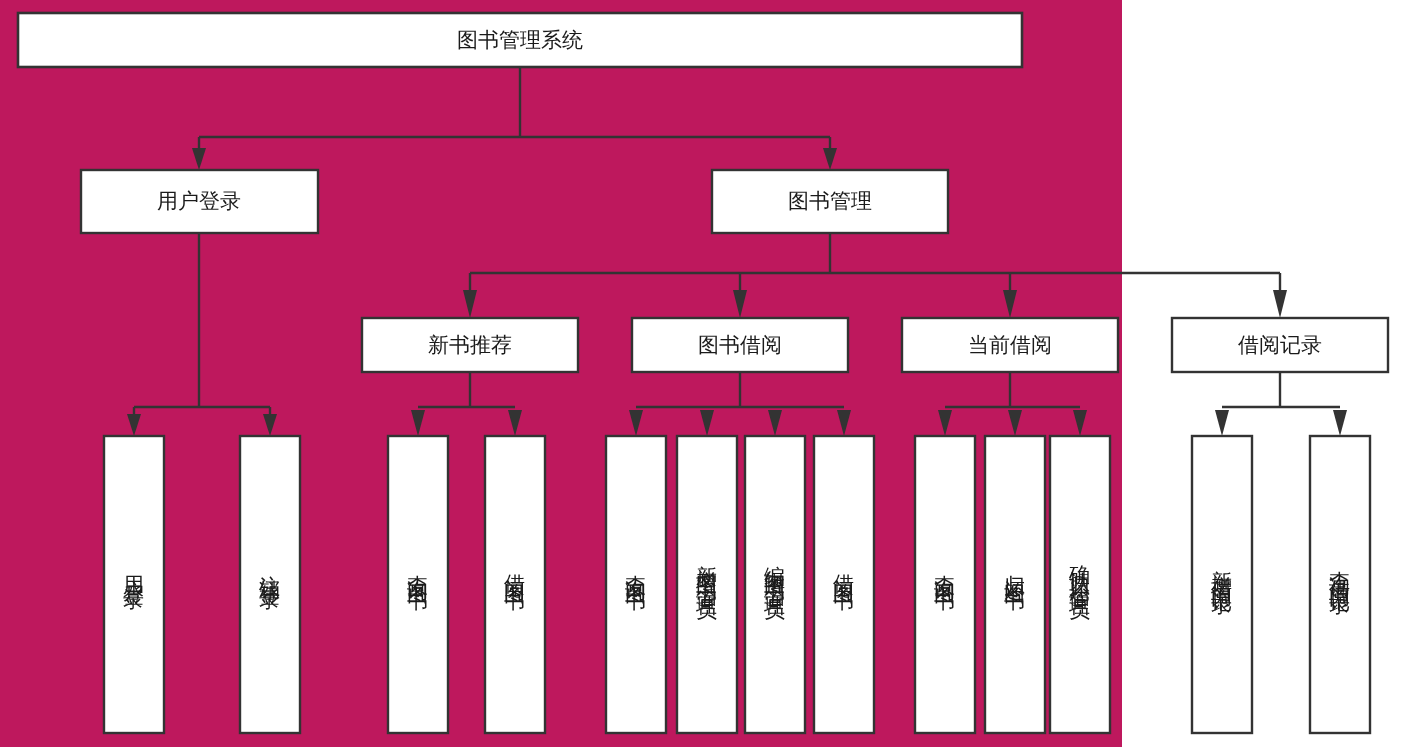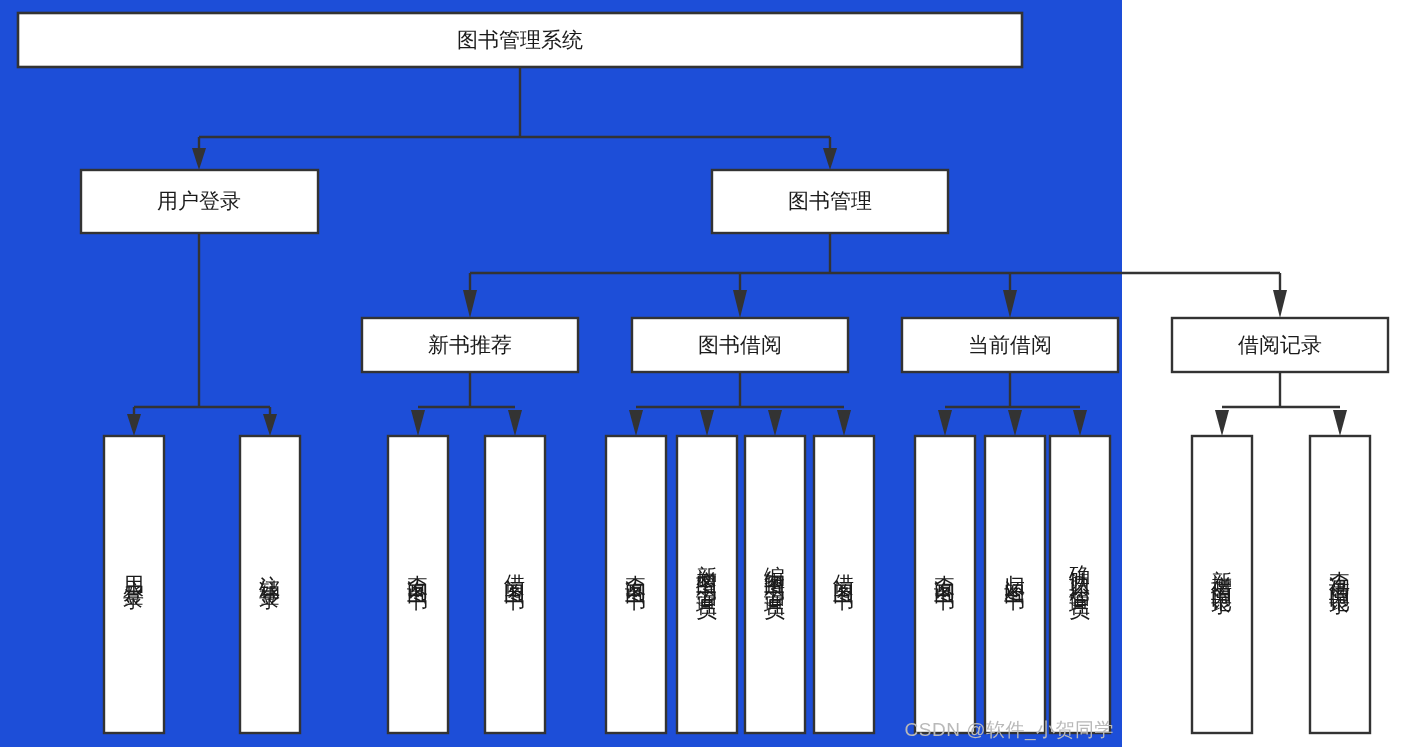--- a/index.html
+++ b/index.html
@@ -10,21 +10,21 @@
   body {
     width: 1405px;
     height: 747px;
     font-family: "Liberation Sans", "DejaVu Sans", sans-serif;
     overflow: hidden;
   }
   #diagram-root {
     position: relative;
     width: 1122px;
     height: 747px;
-    background: #1d4ed8;
+    background: #be185d;
   }
   svg.flow {
     position: absolute;
     left: 0;
     top: 0;
     width: 1405px;
     height: 747px;
     display: block;
   }
   .node-box {
@@ -237,15 +237,14 @@
       <text class="leaf-label" x="1222" y="584" transform="translate(0,-15.29)">新增借阅记录</text>
     </g>
 
     <g>
       <rect class="node-box" x="1310" y="436" width="60" height="297"></rect>
       <text class="leaf-label" x="1340" y="584" transform="translate(0,-15.29)">查询借阅记录</text>
     </g>
 
   </svg>
 
-  <div class="watermark">CSDN @软件_小贺同学</div>
 
 </div>
 
 </body></html>

